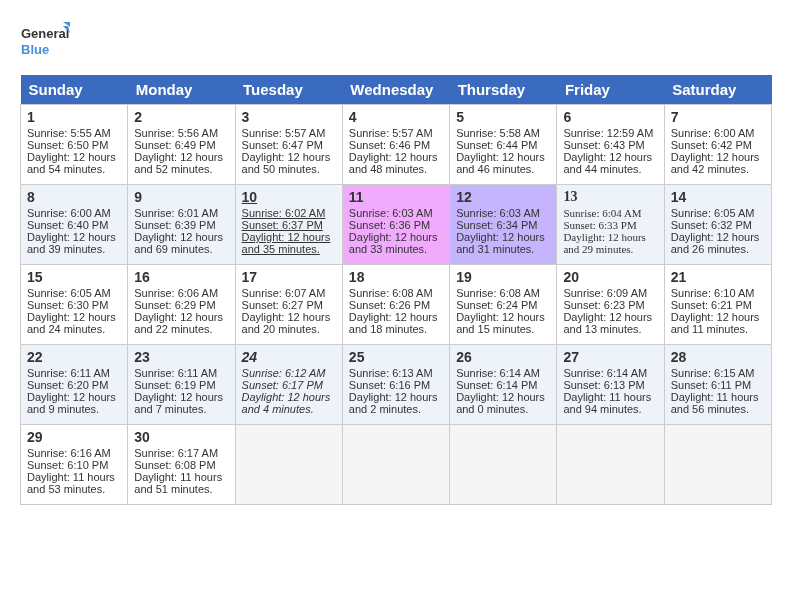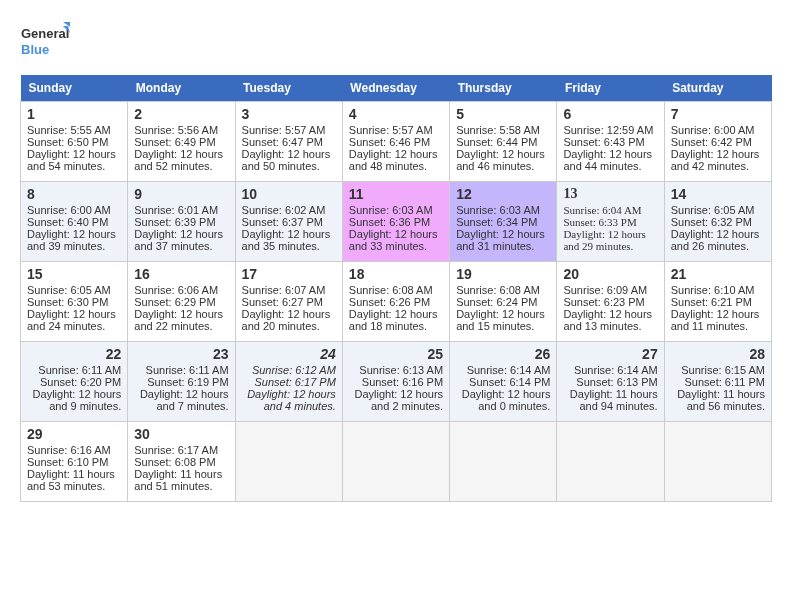--- a/index.html
+++ b/index.html
@@ -36,21 +36,21 @@
     table {
       width: 100%;
       border-collapse: collapse;
       table-layout: fixed;
     }
     th {
       background-color: #3a6bbf;
       color: #fff;
       text-align: left;
       padding: 6px 8px;
-      font-size: 12px;
+      font-size: 15px;
       font-weight: bold;
     }
     td {
       border: 1px solid #ccc;
       vertical-align: top;
       padding: 4px 6px;
       font-size: 11px;
       color: #333;
       height: 80px;
     }
@@ -165,23 +165,23 @@
           <div>Sunrise: 6:00 AM</div>
           <div>Sunset: 6:40 PM</div>
           <div>Daylight: 12 hours</div>
           <div>and 39 minutes.</div>
         </td>
         <td style="background: rgb(238, 242, 249);">
           <span class="day-num">9</span>
           <div>Sunrise: 6:01 AM</div>
           <div>Sunset: 6:39 PM</div>
           <div>Daylight: 12 hours</div>
-          <div>and 37 minutes.</div>
-        </td>
-        <td style="background: rgb(238, 242, 249);">
+          <div>and 69 minutes.</div>
+        </td>
+        <td style="background: rgb(238, 242, 249); text-decoration: underline;">
           <span class="day-num">10</span>
           <div>Sunrise: 6:02 AM</div>
           <div>Sunset: 6:37 PM</div>
           <div>Daylight: 12 hours</div>
           <div>and 35 minutes.</div>
         </td>
         <td style="background: #f0abfc;">
           <span class="day-num">11</span>
           <div>Sunrise: 6:03 AM</div>
           <div>Sunset: 6:36 PM</div>
@@ -254,21 +254,21 @@
           <div>and 13 minutes.</div>
         </td>
         <td>
           <span class="day-num">21</span>
           <div>Sunrise: 6:10 AM</div>
           <div>Sunset: 6:21 PM</div>
           <div>Daylight: 12 hours</div>
           <div>and 11 minutes.</div>
         </td>
       </tr>
-      <tr class="week-row" style="background: #f9a8d4; text-align: right;">
+      <tr class="week-row" style="background: #f9a8d4;">
         <td style="background: rgb(238, 242, 249);">
           <span class="day-num">22</span>
           <div>Sunrise: 6:11 AM</div>
           <div>Sunset: 6:20 PM</div>
           <div>Daylight: 12 hours</div>
           <div>and 9 minutes.</div>
         </td>
         <td style="background: rgb(238, 242, 249);">
           <span class="day-num">23</span>
           <div>Sunrise: 6:11 AM</div>

